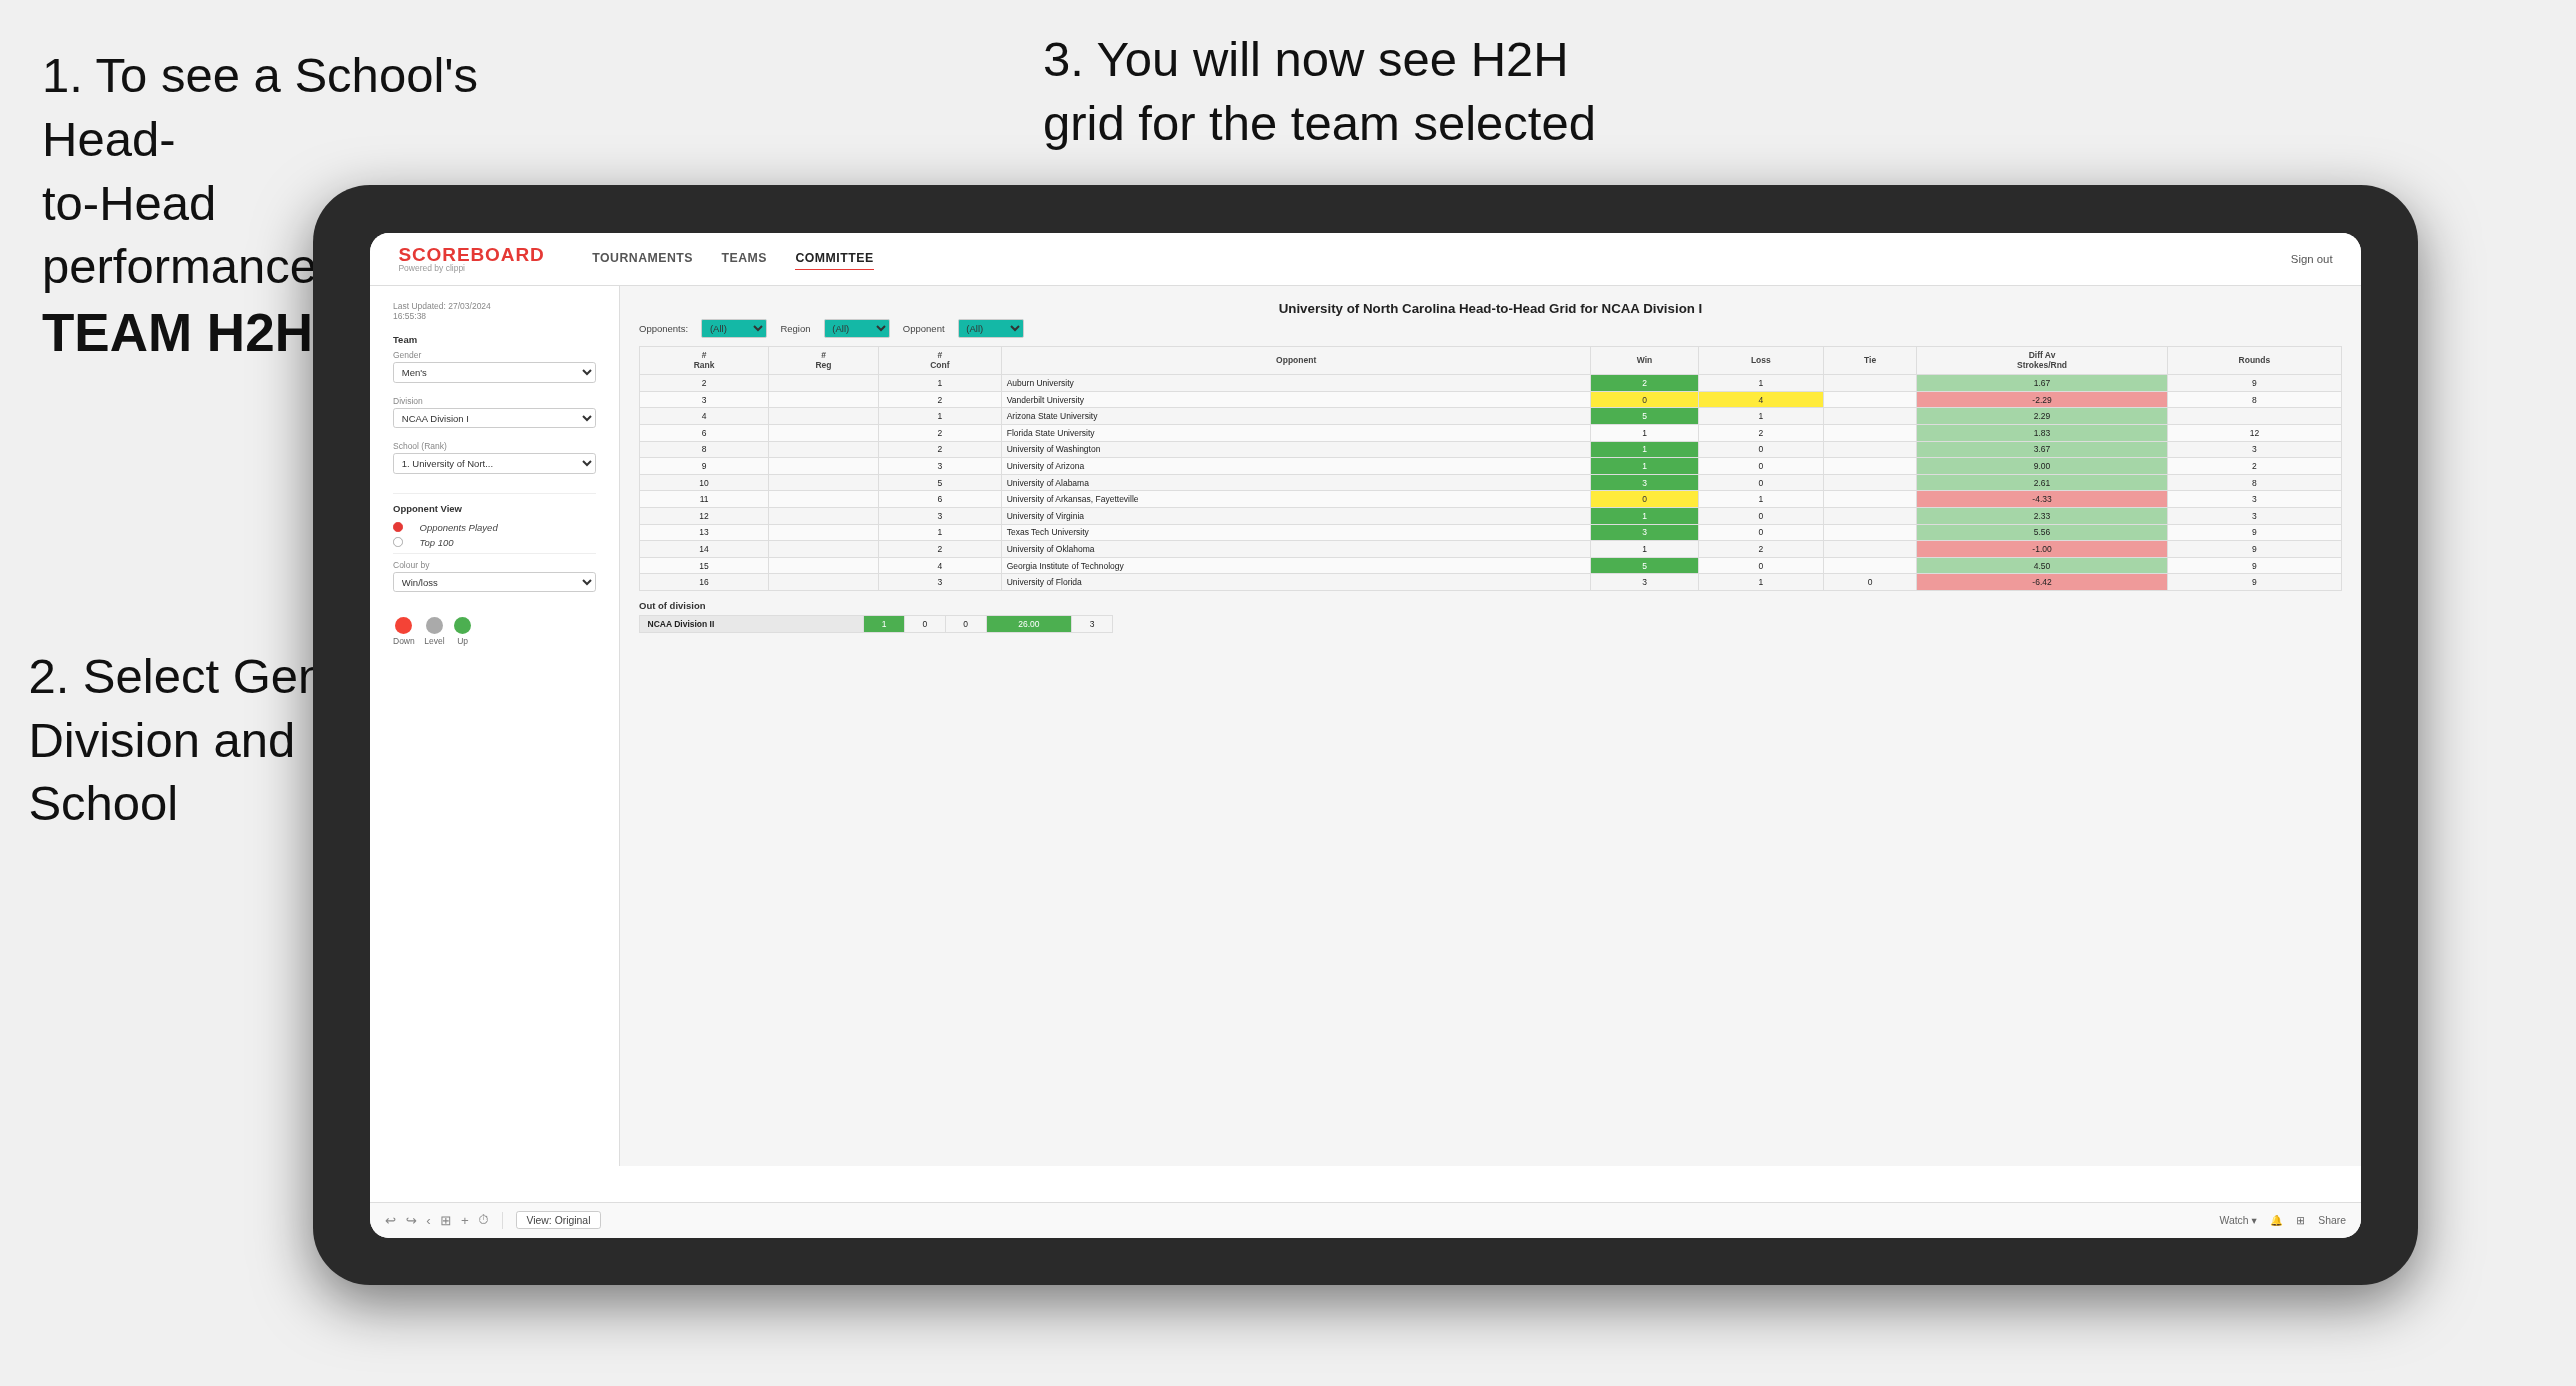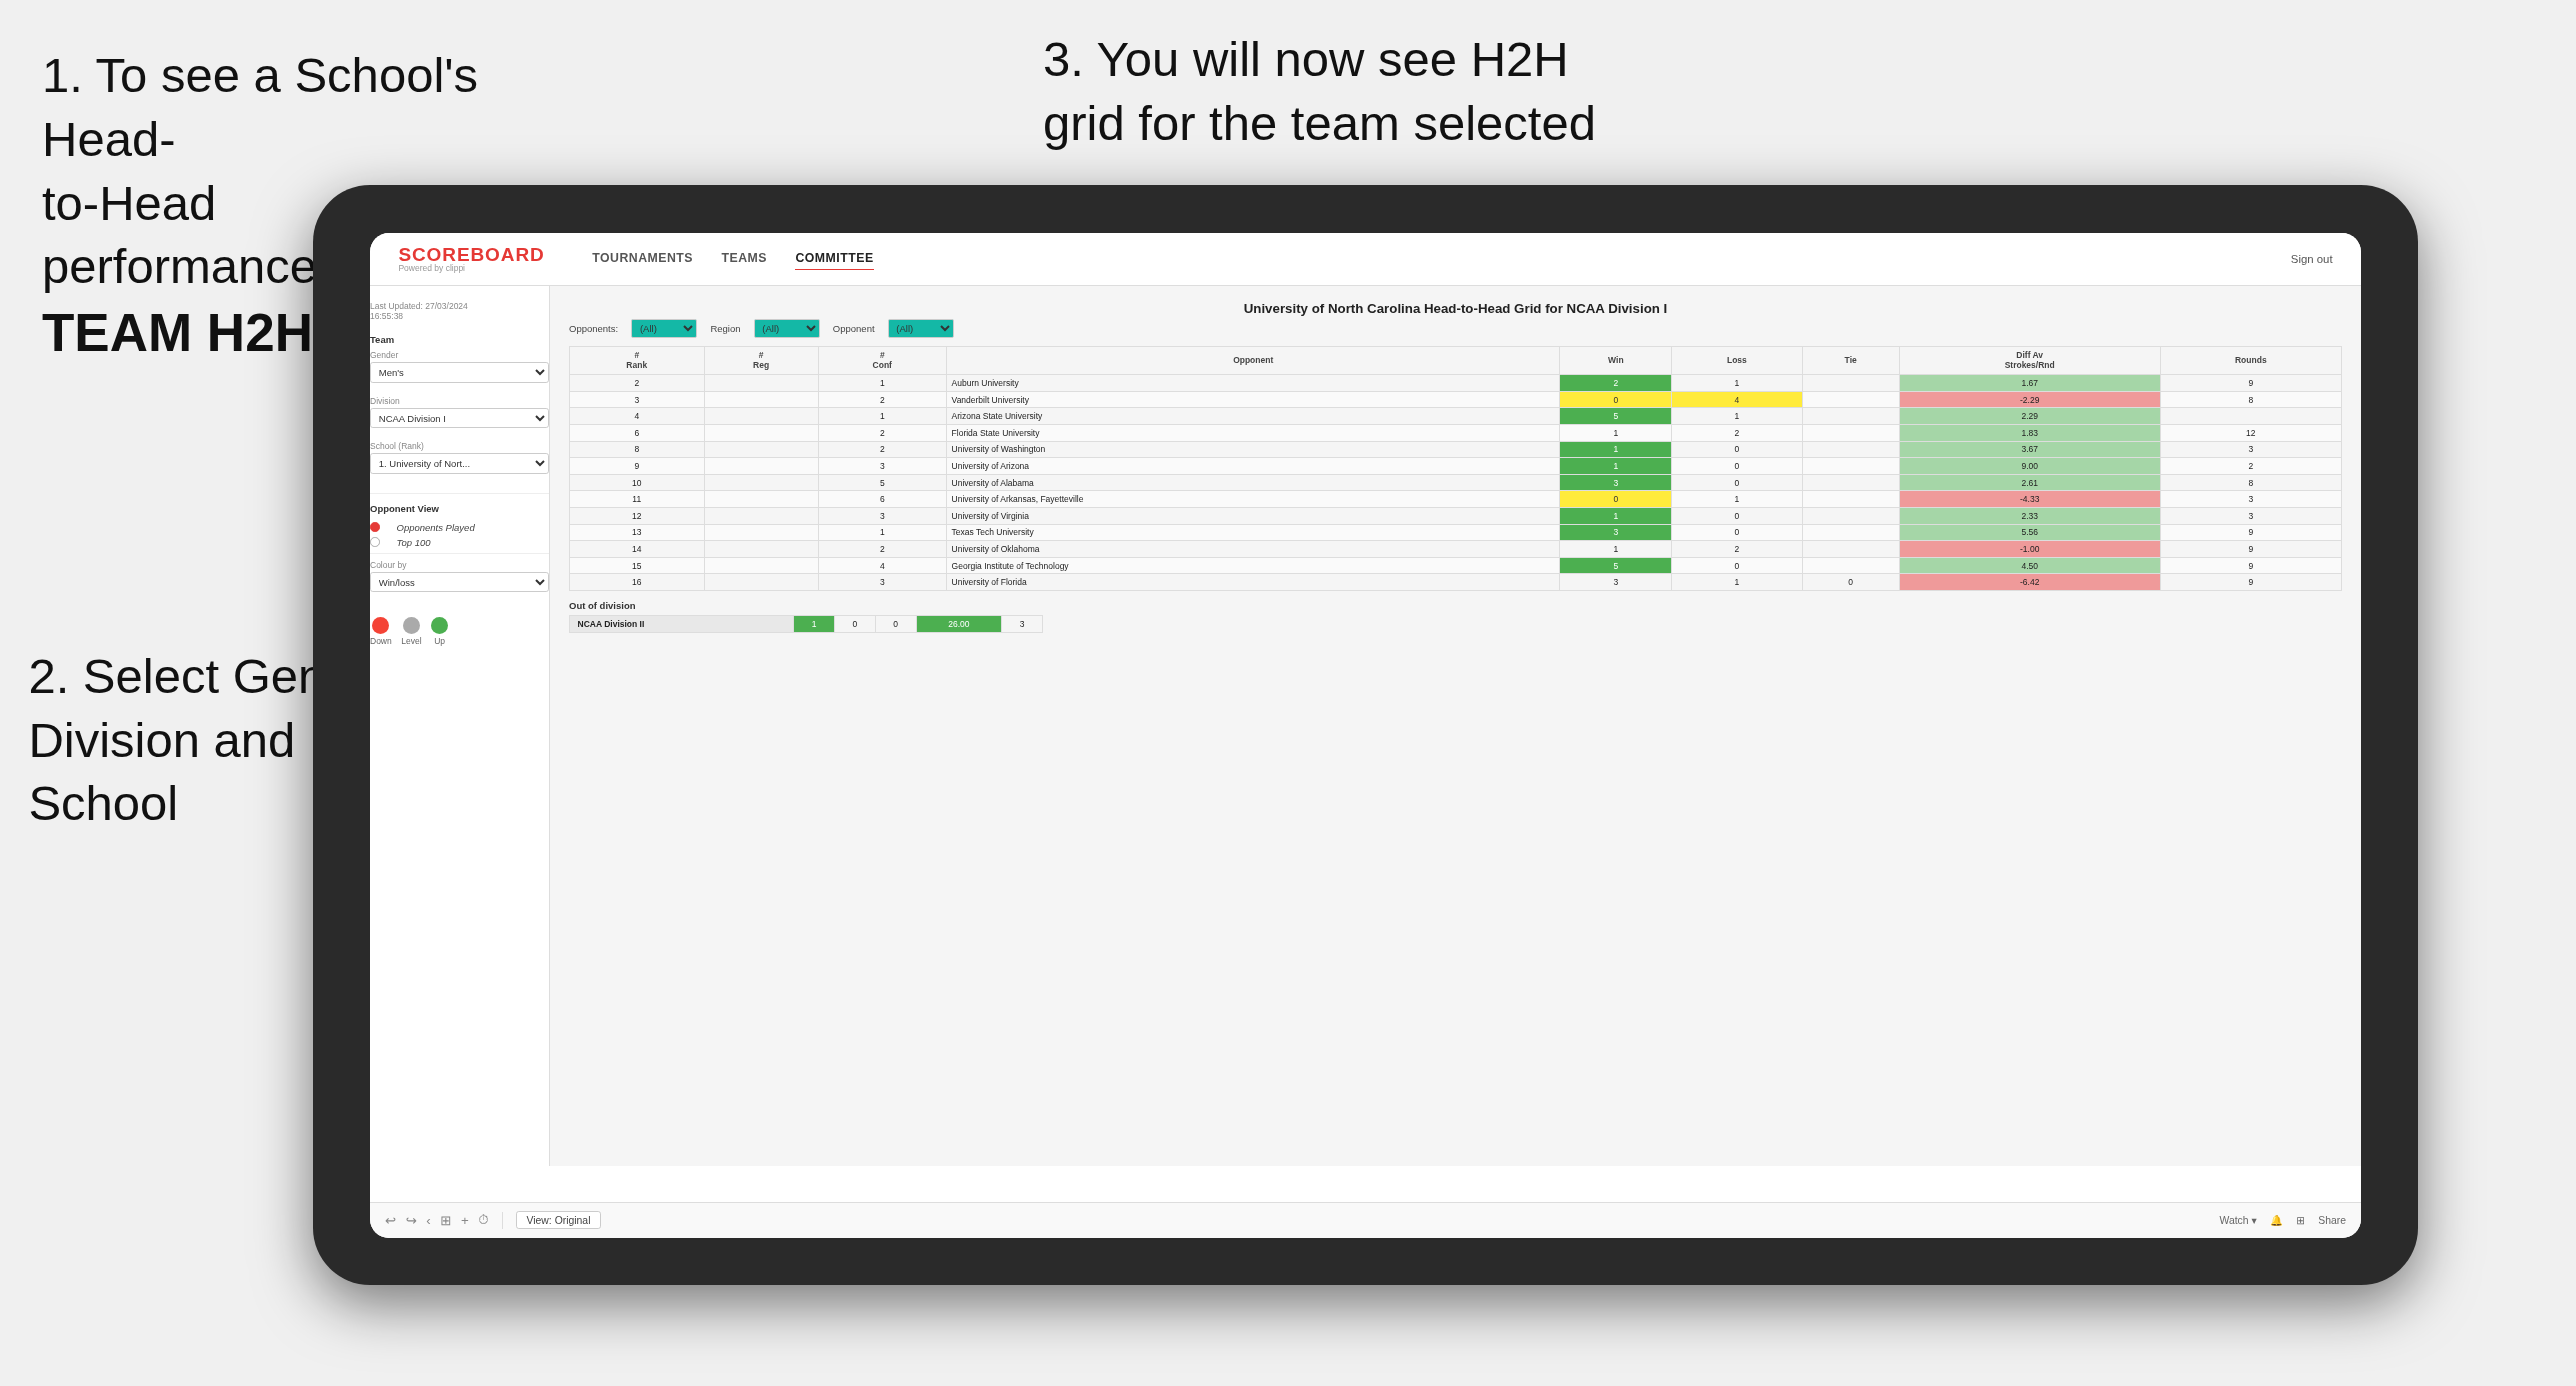--- a/index.html
+++ b/index.html
@@ -150,24 +150,24 @@
 
     
     .main-content {
       display: flex;
       height: calc(100% - 89px);
       background: #f5f5f5;
     }
 
     
     .left-panel {
-      width: 180px;
+      width: 250px;
       background: #fff;
       border-right: 0.9px solid #ddd;
-      padding: 15px 0;
+      padding: 15px 23px;
       font-size: 10.4px;
       flex-shrink: 0;
     }
 
     .panel-timestamp {
       font-size: 8.5px;
       color: #888;
       margin-bottom: 13.3px;
     }
 

